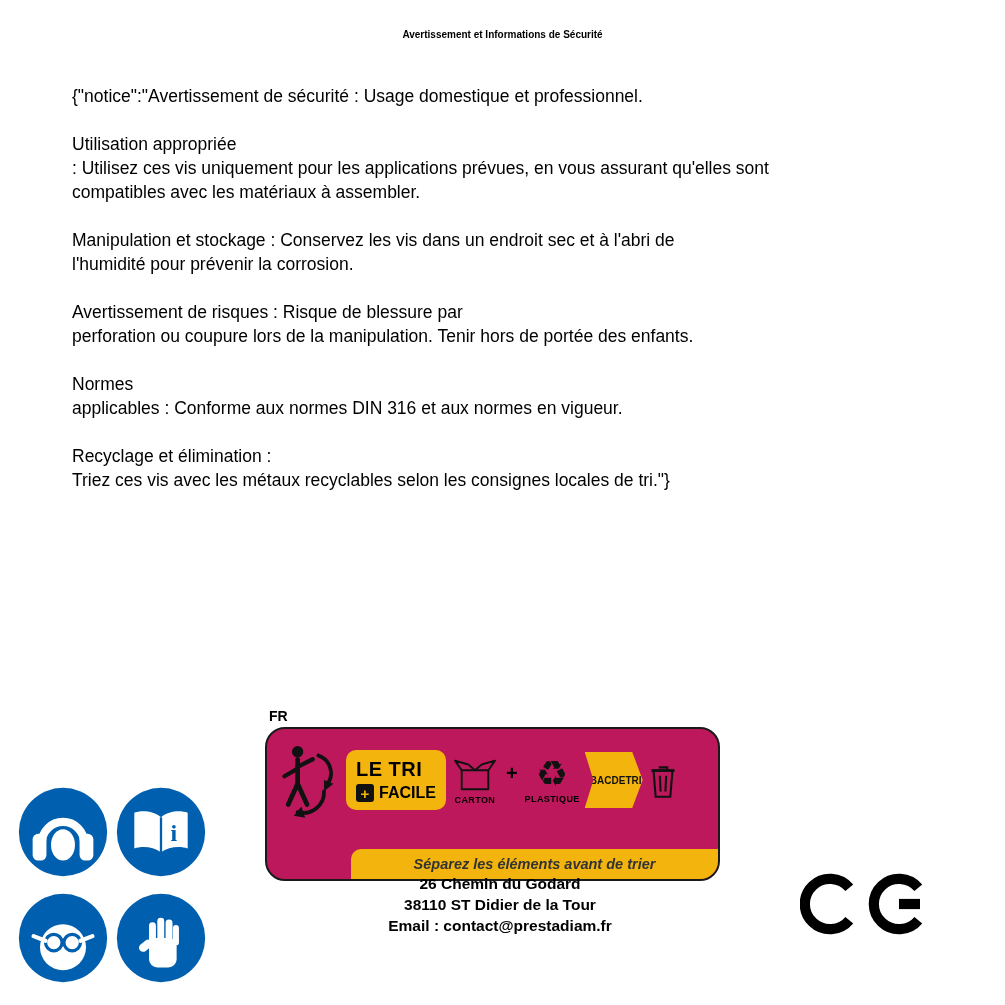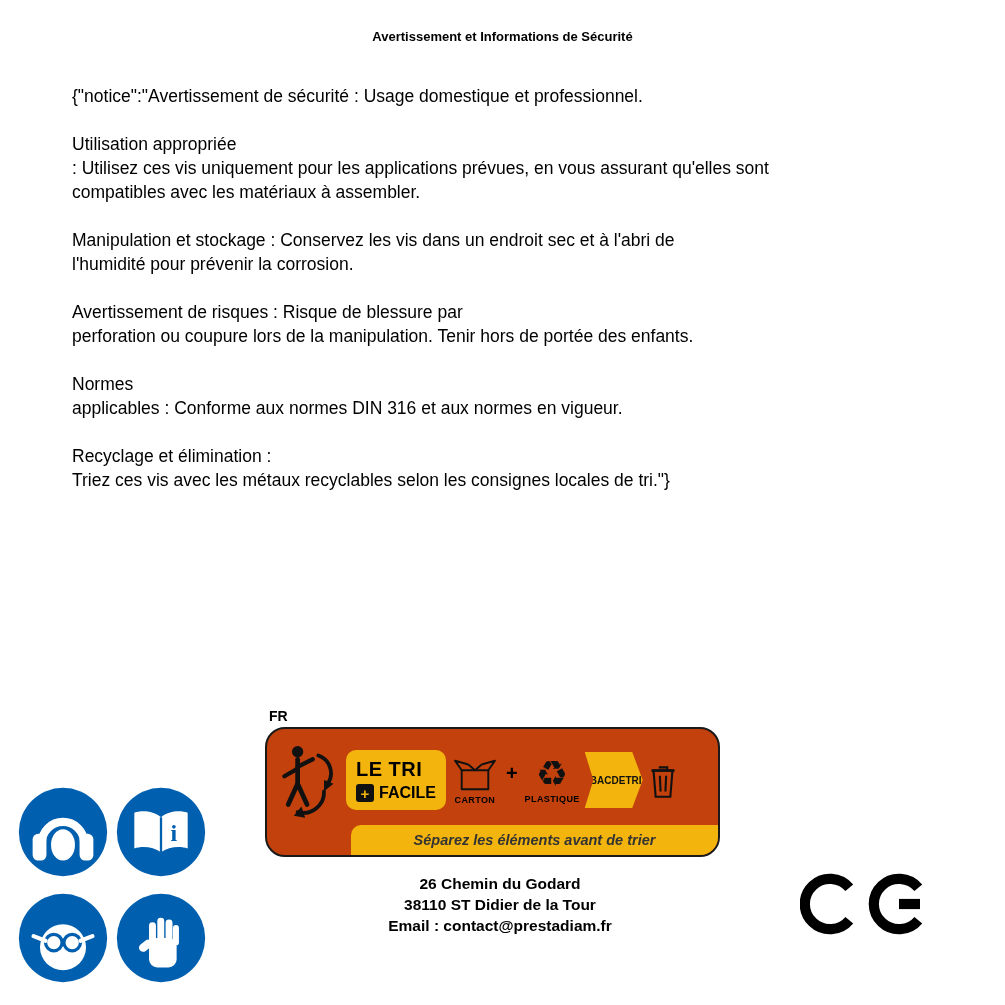--- a/index.html
+++ b/index.html
@@ -12,21 +12,21 @@
     font-family: "Liberation Sans", sans-serif;
     color: #000;
     overflow: hidden;
   }
 
   
   .doc-title {
     position: absolute;
     top: 29px; left: 0; right: 0;
     text-align: center;
-    font-size: 13px;
+    font-size: 10px;
     font-weight: bold;
   }
 
   
   .doc-body {
     position: absolute;
     left: 72px; top: 84px;
     width: 880px;
     font-size: 17.5px;
     line-height: 24px;
@@ -51,24 +51,24 @@
   
   .fr-code {
     position: absolute;
     left: 269px; top: 708px;
     font-size: 14px;
     font-weight: bold;
   }
   .label-box {
     position: absolute;
     left: 265px; top: 727px;
-    width: 455px; height: 130px;
+    width: 455px; height: 154px;
     border: 2px solid #1a1a1a;
     border-radius: 20px;
-    background: #c2410c;
+    background: #be185d;
     overflow: hidden;
   }
   .label-main {
     position: absolute;
     left: 0; top: 0; right: 0; height: 98px;
     display: flex;
     align-items: center;
     padding: 4px 6px 0 8px;
     gap: 5px;
   }

